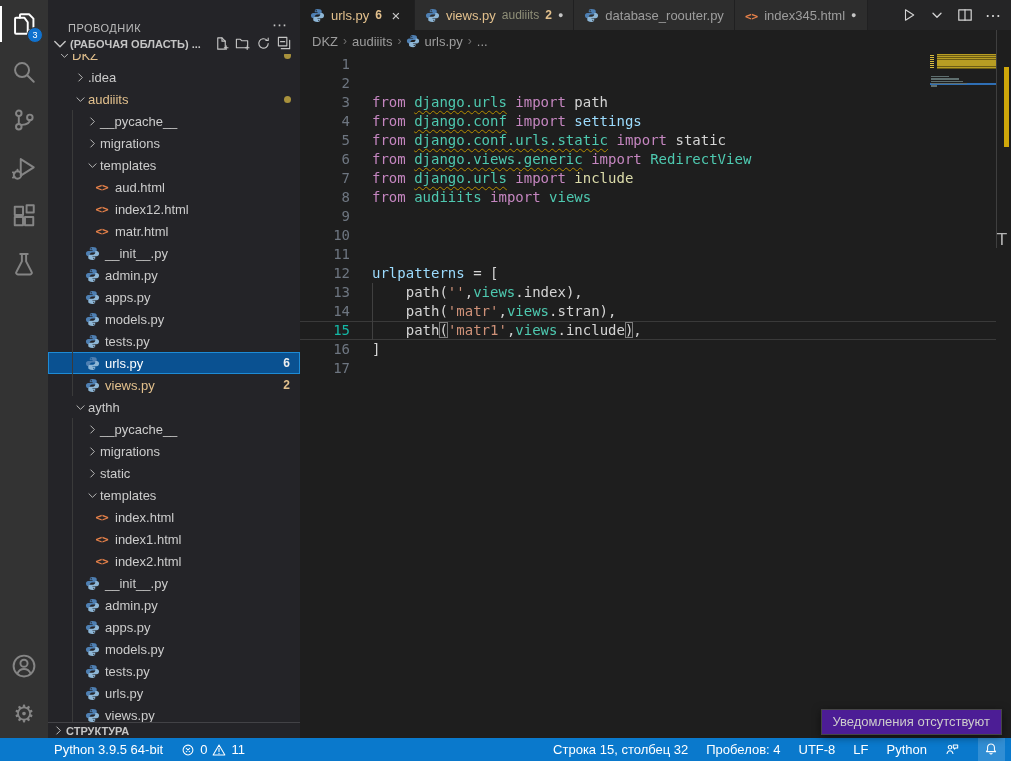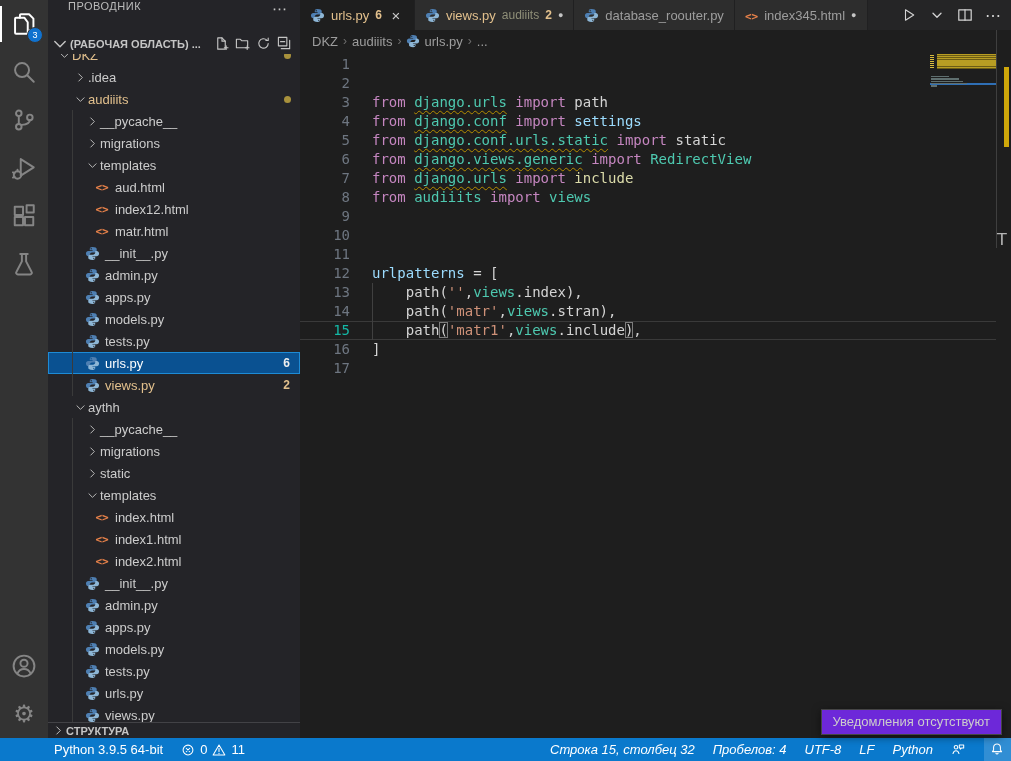--- a/index.html
+++ b/index.html
@@ -13,21 +13,21 @@
   .activitybar { position:absolute; left:0; top:0; width:48px; height:738px; background:#333333; display:flex; flex-direction:column; align-items:center; z-index:5; }
   .ab-item { position:relative; width:48px; height:48px; display:flex; align-items:center; justify-content:center; color:#858585; cursor:pointer; }
   .ab-item.active { color:#ffffff; }
   .ab-item.active::before { content:""; position:absolute; left:0; top:6px; bottom:6px; width:2px; background:#ffffff; }
   .ab-item svg { width:26px; height:26px; }
   .ab-badge { position:absolute; right:5px; bottom:5px; min-width:16px; height:16px; border-radius:50%; background:#1072cf; color:#fff; font-size:9px; display:flex; align-items:center; justify-content:center; border:1px solid #333333; }
   .ab-spacer { flex:1; }
   .ab-gear { font-size:24px; line-height:1; }
   
   .sidebar { position:absolute; left:48px; top:0; width:252px; height:738px; background:#24242a00; background-color:#242428; overflow:hidden; }
-  .sb-title { height:34px; display:flex; align-items:flex-start; padding:0 12px 0 20px; font-size:11px; letter-spacing:.5px; color:#bbbbbb; }
+  .sb-title { height:34px; display:flex; align-items:flex-end; padding:0 12px 0 20px; font-size:11px; letter-spacing:.5px; color:#bbbbbb; }
   .sb-title .more { margin-left:auto; color:#c5c5c5; font-size:15px; cursor:pointer; letter-spacing:1px;}
   .sb-section { height:20px; display:flex; align-items:center; gap:2px; padding:0 8px 0 4px; font-size:11px; font-weight:bold; color:#c5c5c5; }
   .sb-section .lbl { white-space:nowrap; overflow:hidden;text-align:center; }
   .sb-actions { margin-left:auto; display:flex; gap:6px; color:#c5c5c5; }
   .sb-actions svg { width:15px; height:15px; cursor:pointer; }
   .tree-viewport { position:absolute; top:54px; bottom:16px; left:0; right:0; overflow:hidden; }
   .tree-inner { transform:translateY(-10px); }
   .trow { position:relative; height:22px; display:flex; align-items:center; font-size:13px; color:#cccccc; cursor:pointer; white-space:nowrap; }
   .trow .chev { width:16px; display:flex; justify-content:center; color:#bdbdbd; flex:none;}
   .trow .chev svg { width:11px; height:11px; }
@@ -81,24 +81,24 @@
   .mm-row { position:absolute; height:1.4px; background:#5f6f6f; left:1px; }
   .mm-curline { position:absolute; left:0; width:66px; top:31px; height:2.4px; background:#2f6fb5; }
   .ov-sep { position:absolute; left:696px; top:30px; width:1px; height:218px; background:#3f3f3f; }
   .ov-warn { position:absolute; left:704px; top:67px; width:5px; height:80px; background:#cfa70a; }
   .t-marker { position:absolute; left:697px; top:230px; font-size:16px; color:#b5b5b5; font-family:"DejaVu Sans", sans-serif; }
   
   .statusbar { position:absolute; left:0; right:0; bottom:0; height:23px; background:#0a79cc; color:#ffffff; display:flex; align-items:center; font-size:13px; z-index:6; }
   .st-item { display:flex; align-items:center; gap:5px; cursor:pointer; }
   .st-item svg { width:14px; height:14px; }
   .st-left { display:flex; align-items:center; gap:18px; margin-left:54px; }
-  .st-right { margin-left:auto; display:flex; gap:18px; padding-right:0;font-style:italic; }
+  .st-right { margin-left:auto; display:flex; gap:18px; padding-right:6px; }
   .st-bell { width:27px; height:23px; display:flex; align-items:center; justify-content:center; background:rgba(255,255,255,.16); }
   
-  .tooltip { position:absolute; right:9px; bottom:26px; background:#6d28d9; border:1px solid #454545; color:#cccccc; font-size:13px; padding:4px 11px 5px; box-shadow:0 2px 8px rgba(0,0,0,.5); z-index:7; }
+  .tooltip { position:absolute; right:9px; bottom:26px; background:#4c1d95; border:1px solid #454545; color:#cccccc; font-size:13px; padding:4px 11px 5px; box-shadow:0 2px 8px rgba(0,0,0,.5); z-index:7; }
 </style>
 </head>
 <body>
 
 <div class="app">
   <div class="activitybar" id="activitybar">
       <div class="ab-item active">
         <span style="width: 26px; height: 26px; display: block;"><svg viewBox="0 0 16 16" fill="none" stroke="currentColor" stroke-width="1.2" stroke-linecap="round" stroke-linejoin="round">
             <path d="M5.5 4.2V2.6c0-.3.3-.6.6-.6h5l2.7 2.7v6.6c0 .3-.3.6-.6.6h-1.7"></path>
             <path d="M8.3 4.2H3.1c-.3 0-.6.3-.6.6v8.6c0 .3.3.6.6.6h6.6c.3 0 .6-.3.6-.6V6.9L8.3 4.2z"></path>

